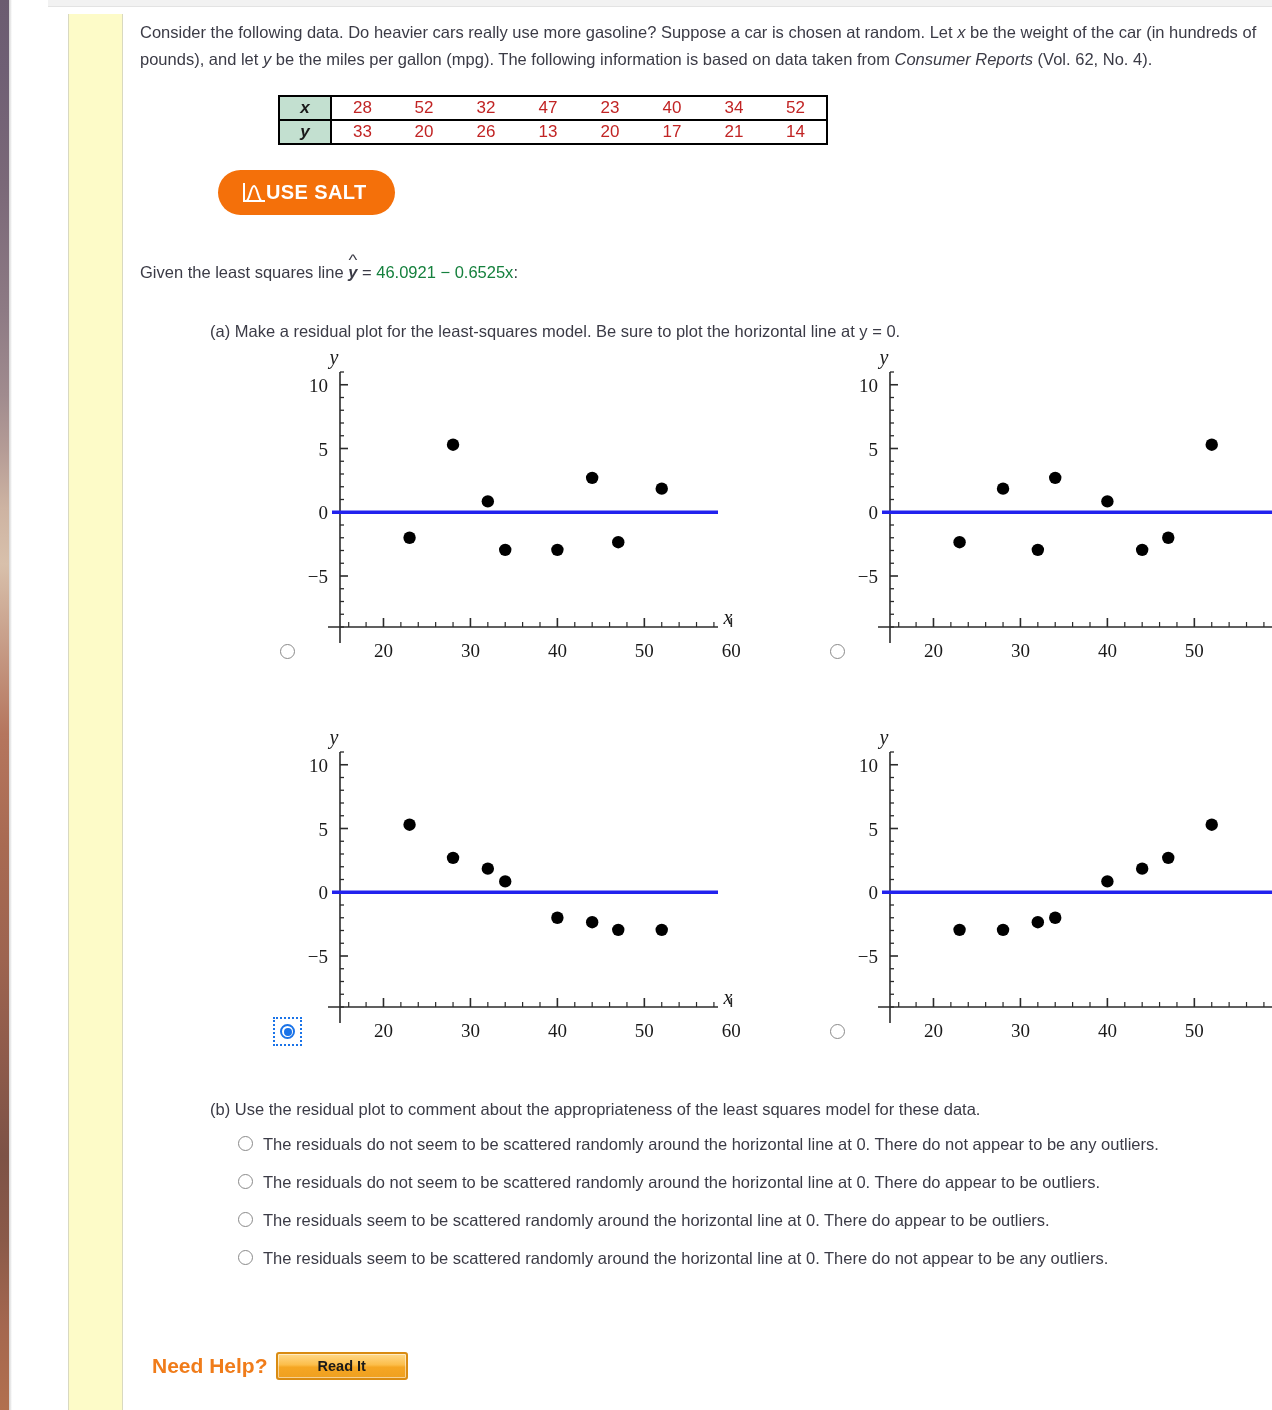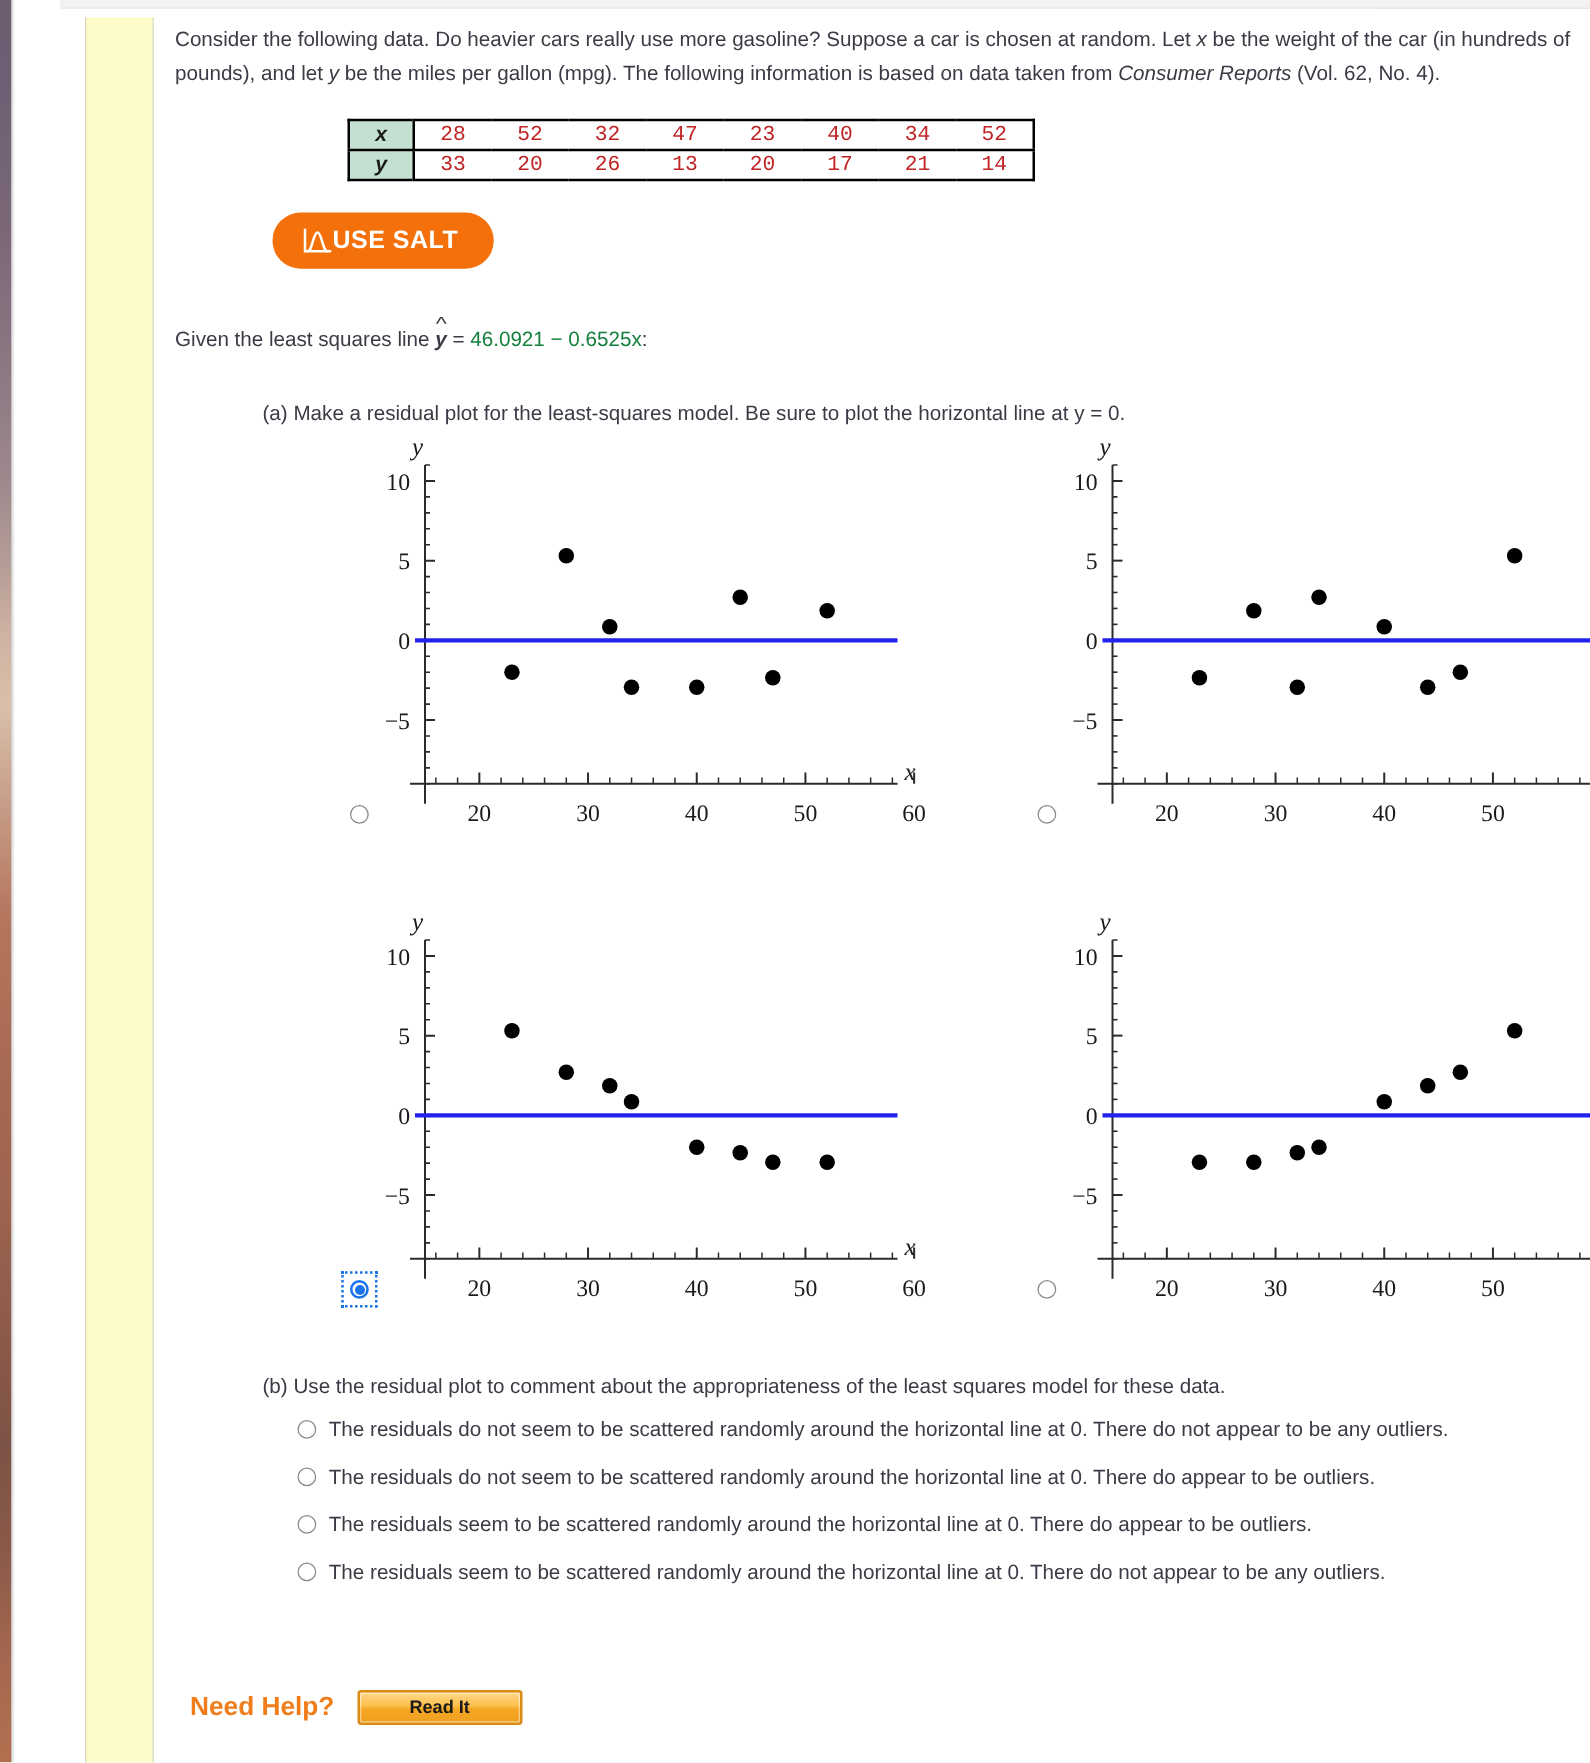--- a/index.html
+++ b/index.html
@@ -93,21 +93,20 @@
     font-style: italic;
     color: #1a1a1a;
     width: 52px;
     border-right: 2px solid #000;
   }
   table.data-table td.val {
     color: #c12424;
     width: 62px;
     border-left: none;
     border-right: none;
-    font-family: Liberation Mono, monospace;
   }
   table.data-table tr.row-x td { border-bottom: 2px solid #000; }
 
   
   .salt-btn {
     display: inline-flex;
     align-items: center;
     margin-top: 25px;
     margin-left: 78px;
     background: #f4700a;
@@ -215,21 +214,21 @@
     cursor: pointer;
   }
   .opt-text { line-height: 25px; max-width: 1020px; }
 
   
   .need-help {
     position: absolute;
     left: 12px;
     display: flex;
     align-items: center;
-    gap: 18px;
+    gap: 8px;
   }
   .need-help-label {
     color: #f07c1a;
     font-weight: bold;
     font-size: 21px;
   }
   .read-it {
     background: linear-gradient(to bottom, #ffd98a 0%, #fcbe4a 45%, #f5a623 55%, #efa020 100%);
     border: 2px solid #d98b12;
     border-radius: 3px;

